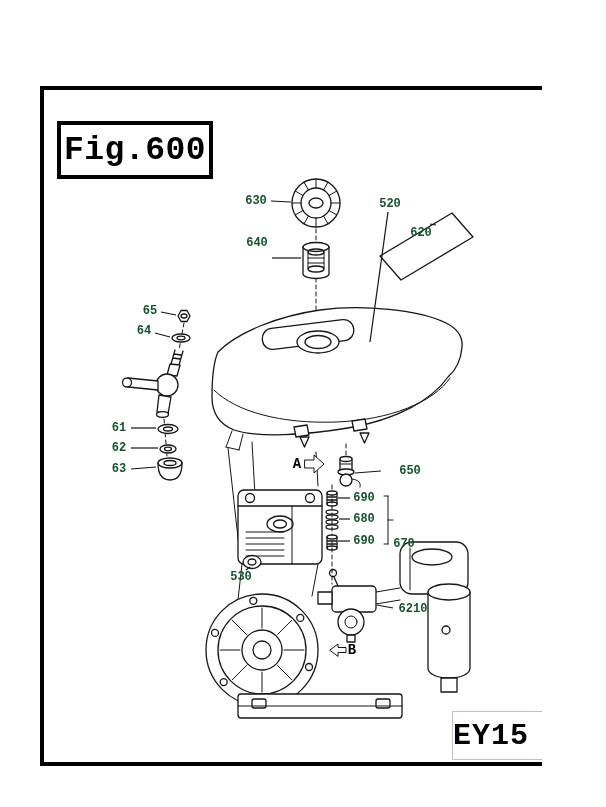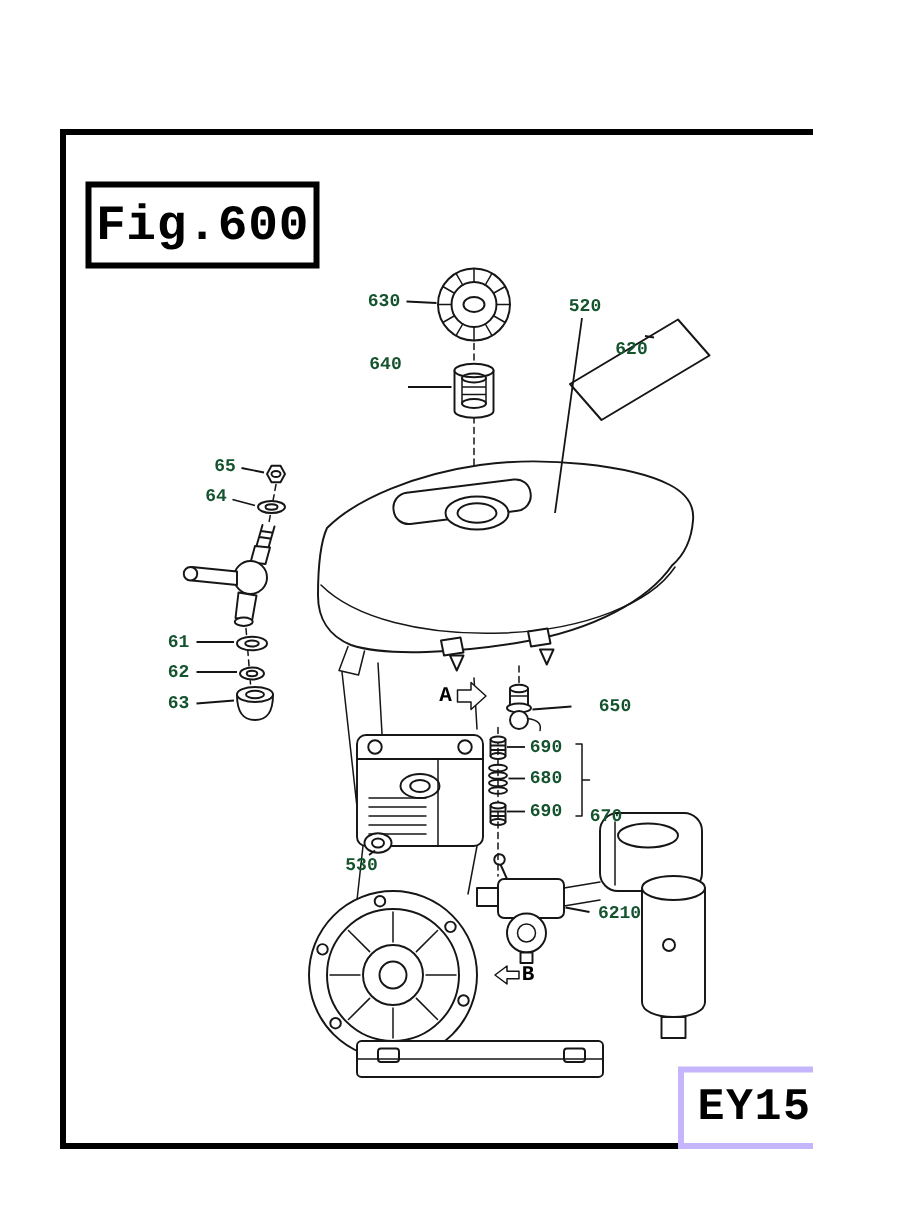--- a/index.html
+++ b/index.html
@@ -5,21 +5,21 @@
   html,body{margin:0;padding:0;background:#fff;}
   .page{position:relative;width:530px;height:807px;background:#fff;overflow:hidden;
         font-family:Liberation Mono, monospace;padding-left:12px;}
   .frame{position:absolute;left:40px;top:86px;width:518px;height:672px;
          border:4px solid #000;background:#fff;}
   .fig-box{position:absolute;left:57px;top:121px;width:148px;height:50px;
            border:4px solid #000;display:flex;align-items:center;justify-content:center;
            background:#fff;z-index:3;}
   .fig-box span{font-weight:bold;font-size:33px;letter-spacing:.5px;color:#000;}
   .model-box{position:absolute;left:452px;top:711px;width:94px;height:47px;
-             border:4px solid #c4b5fd;display:flex;align-items:center;justify-content:center;
+             border:1px solid #c4b5fd;display:flex;align-items:center;justify-content:flex-start;
              background:#fff;z-index:3;}
   .model-box span{font-weight:bold;font-size:30px;letter-spacing:1px;color:#000;}
   #artwork{position:absolute;left:0;top:0;z-index:1;}
   #labels-layer{position:absolute;left:0;top:0;width:606px;height:807px;z-index:2;}
   .part-label{position:absolute;transform:translate(-50%,-50%);font-weight:bold;
               font-size:12px;color:#14532d;white-space:nowrap;text-align:center;}
   .view-marker{position:absolute;transform:translate(-50%,-50%);font-weight:bold;
                font-size:14px;color:#000;}
   
   g.s{stroke:#161616;stroke-width:1.3;fill:none;stroke-linecap:round;stroke-linejoin:round;}

